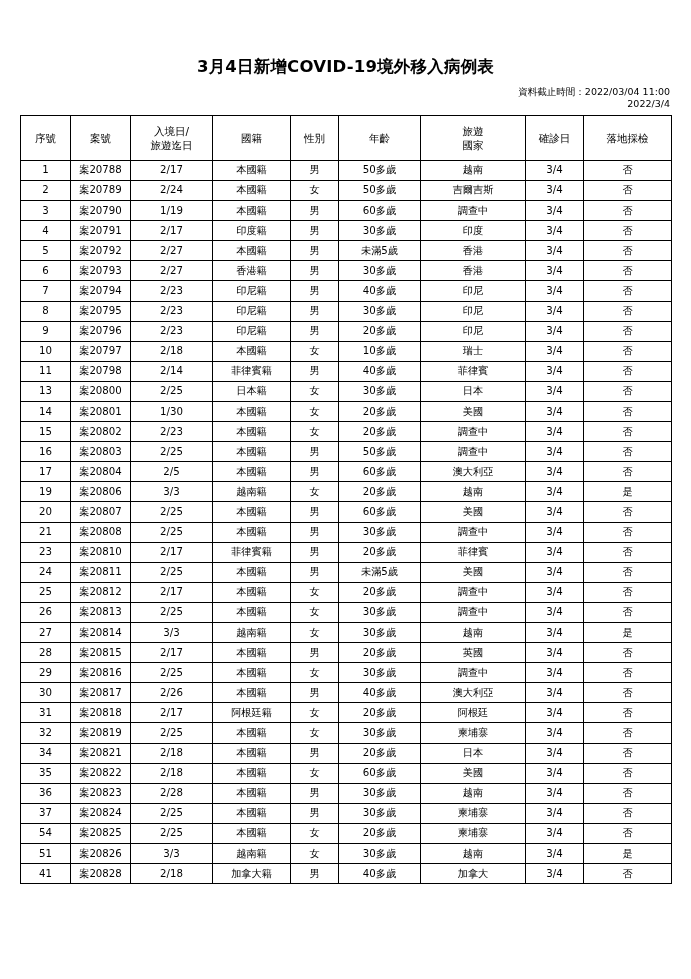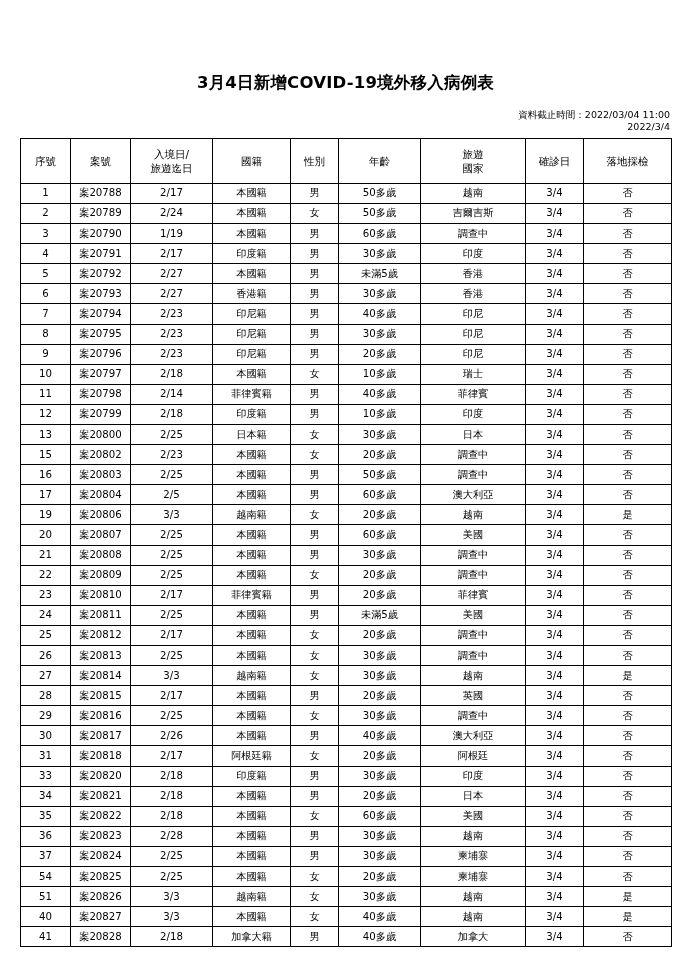--- a/index.html
+++ b/index.html
@@ -18,21 +18,21 @@
     position: relative;
     width: 691px;
     height: 979px;
     box-sizing: border-box;
   }
   .doc-title {
     text-align: center;
     font-size: 16.5px;
     font-weight: 700;
     letter-spacing: 0.2px;
-    margin: 16px;
+    margin: 0;
     padding-top: 57px;
     line-height: 1.2;
   }
   .meta-block {
     text-align: right;
     padding-right: 21px;
     margin-top: 9px;
     font-size: 9.5px;
     line-height: 1.32;
   }
@@ -259,38 +259,38 @@
             <td>案20798</td>
             <td>2/14</td>
             <td>菲律賓籍</td>
             <td>男</td>
             <td>40多歲</td>
             <td>菲律賓</td>
             <td>3/4</td>
             <td>否</td>
           </tr>
           <tr>
-            <td>12</td>
-            <td>案20799</td>
-            <td>2/18</td>
-            <td>印度籍</td>
-            <td>男</td>
-            <td>10多歲</td>
-            <td>印度</td>
-            <td>3/4</td>
-            <td>否</td>
-          </tr>
-          <tr>
             <td>13</td>
             <td>案20800</td>
             <td>2/25</td>
             <td>日本籍</td>
             <td>女</td>
             <td>30多歲</td>
             <td>日本</td>
+            <td>3/4</td>
+            <td>否</td>
+          </tr>
+          <tr>
+            <td>14</td>
+            <td>案20801</td>
+            <td>1/30</td>
+            <td>本國籍</td>
+            <td>女</td>
+            <td>20多歲</td>
+            <td>美國</td>
             <td>3/4</td>
             <td>否</td>
           </tr>
           <tr>
             <td>15</td>
             <td>案20802</td>
             <td>2/23</td>
             <td>本國籍</td>
             <td>女</td>
             <td>20多歲</td>
@@ -347,31 +347,20 @@
             <td>案20808</td>
             <td>2/25</td>
             <td>本國籍</td>
             <td>男</td>
             <td>30多歲</td>
             <td>調查中</td>
             <td>3/4</td>
             <td>否</td>
           </tr>
           <tr>
-            <td>22</td>
-            <td>案20809</td>
-            <td>2/25</td>
-            <td>本國籍</td>
-            <td>女</td>
-            <td>20多歲</td>
-            <td>調查中</td>
-            <td>3/4</td>
-            <td>否</td>
-          </tr>
-          <tr>
             <td>23</td>
             <td>案20810</td>
             <td>2/17</td>
             <td>菲律賓籍</td>
             <td>男</td>
             <td>20多歲</td>
             <td>菲律賓</td>
             <td>3/4</td>
             <td>否</td>
           </tr>
@@ -457,27 +446,27 @@
             <td>案20818</td>
             <td>2/17</td>
             <td>阿根廷籍</td>
             <td>女</td>
             <td>20多歲</td>
             <td>阿根廷</td>
             <td>3/4</td>
             <td>否</td>
           </tr>
           <tr>
-            <td>33</td>
-            <td>案20820</td>
-            <td>2/18</td>
-            <td>印度籍</td>
-            <td>男</td>
-            <td>30多歲</td>
-            <td>印度</td>
+            <td>32</td>
+            <td>案20819</td>
+            <td>2/25</td>
+            <td>本國籍</td>
+            <td>女</td>
+            <td>30多歲</td>
+            <td>柬埔寨</td>
             <td>3/4</td>
             <td>否</td>
           </tr>
           <tr>
             <td>34</td>
             <td>案20821</td>
             <td>2/18</td>
             <td>本國籍</td>
             <td>男</td>
             <td>20多歲</td>
@@ -529,31 +518,20 @@
             <td>3/4</td>
             <td>否</td>
           </tr>
           <tr>
             <td>51</td>
             <td>案20826</td>
             <td>3/3</td>
             <td>越南籍</td>
             <td>女</td>
             <td>30多歲</td>
-            <td>越南</td>
-            <td>3/4</td>
-            <td>是</td>
-          </tr>
-          <tr>
-            <td>40</td>
-            <td>案20827</td>
-            <td>3/3</td>
-            <td>本國籍</td>
-            <td>女</td>
-            <td>40多歲</td>
             <td>越南</td>
             <td>3/4</td>
             <td>是</td>
           </tr>
           <tr>
             <td>41</td>
             <td>案20828</td>
             <td>2/18</td>
             <td>加拿大籍</td>
             <td>男</td>

